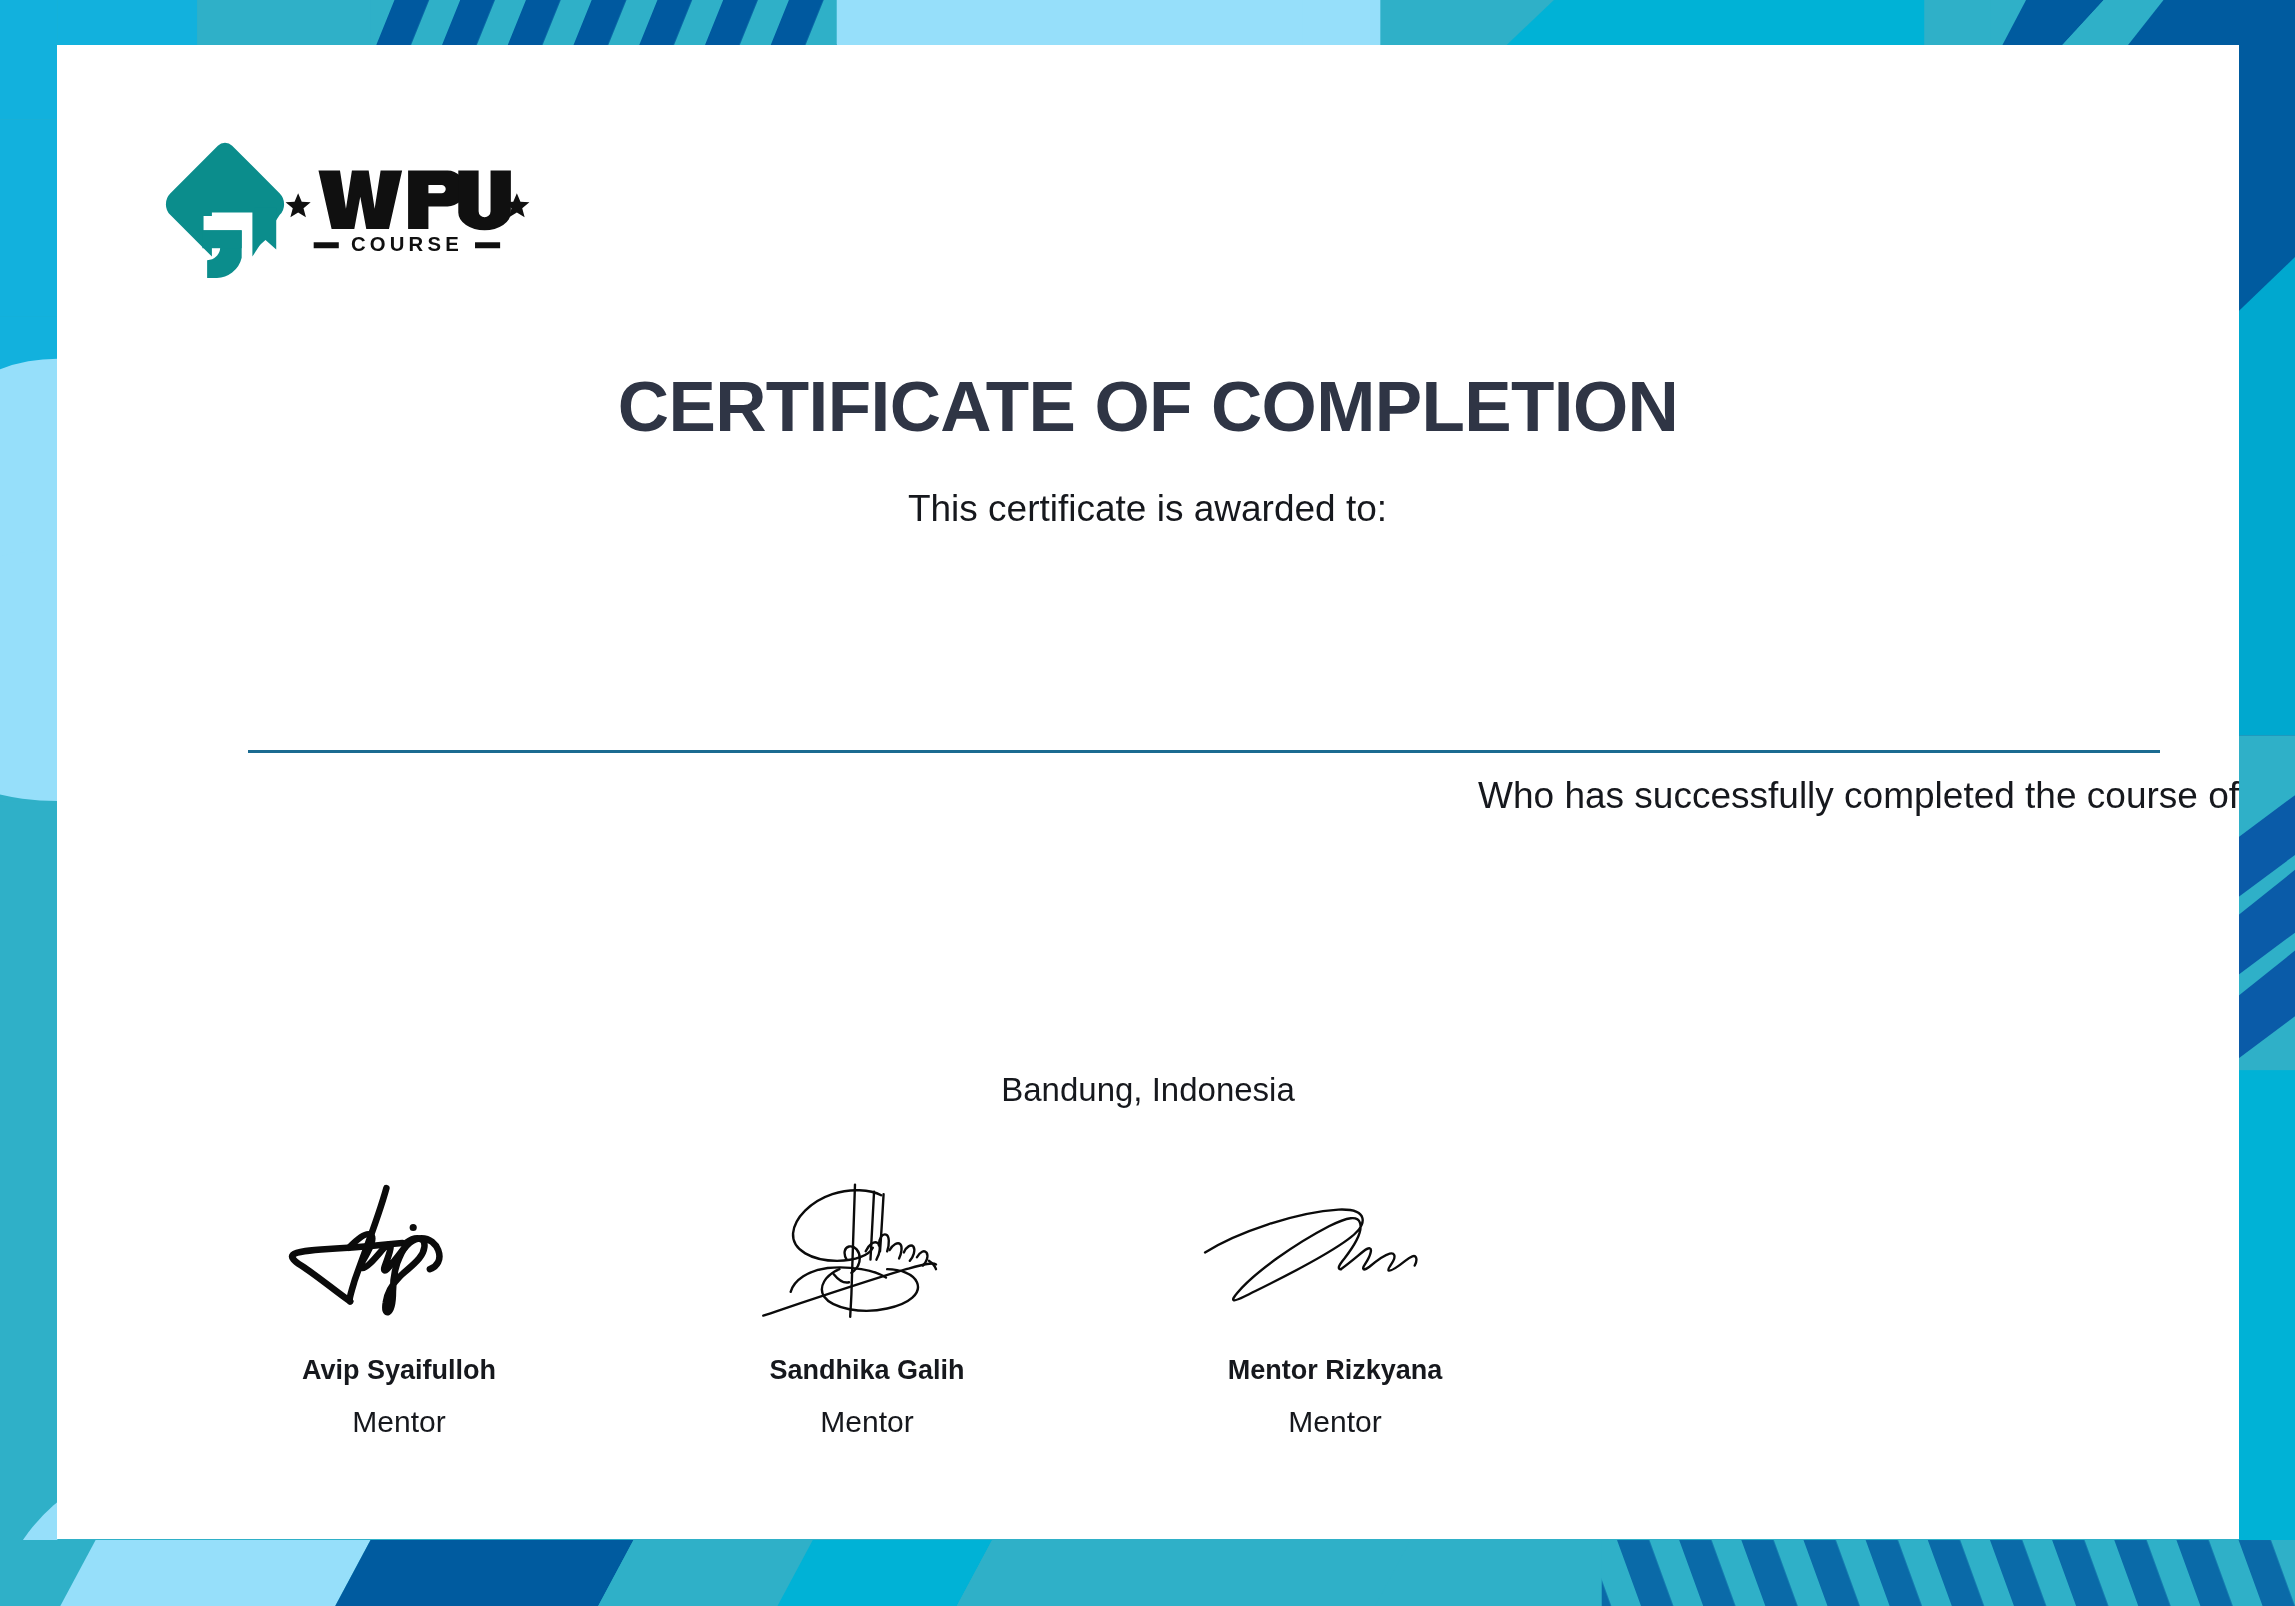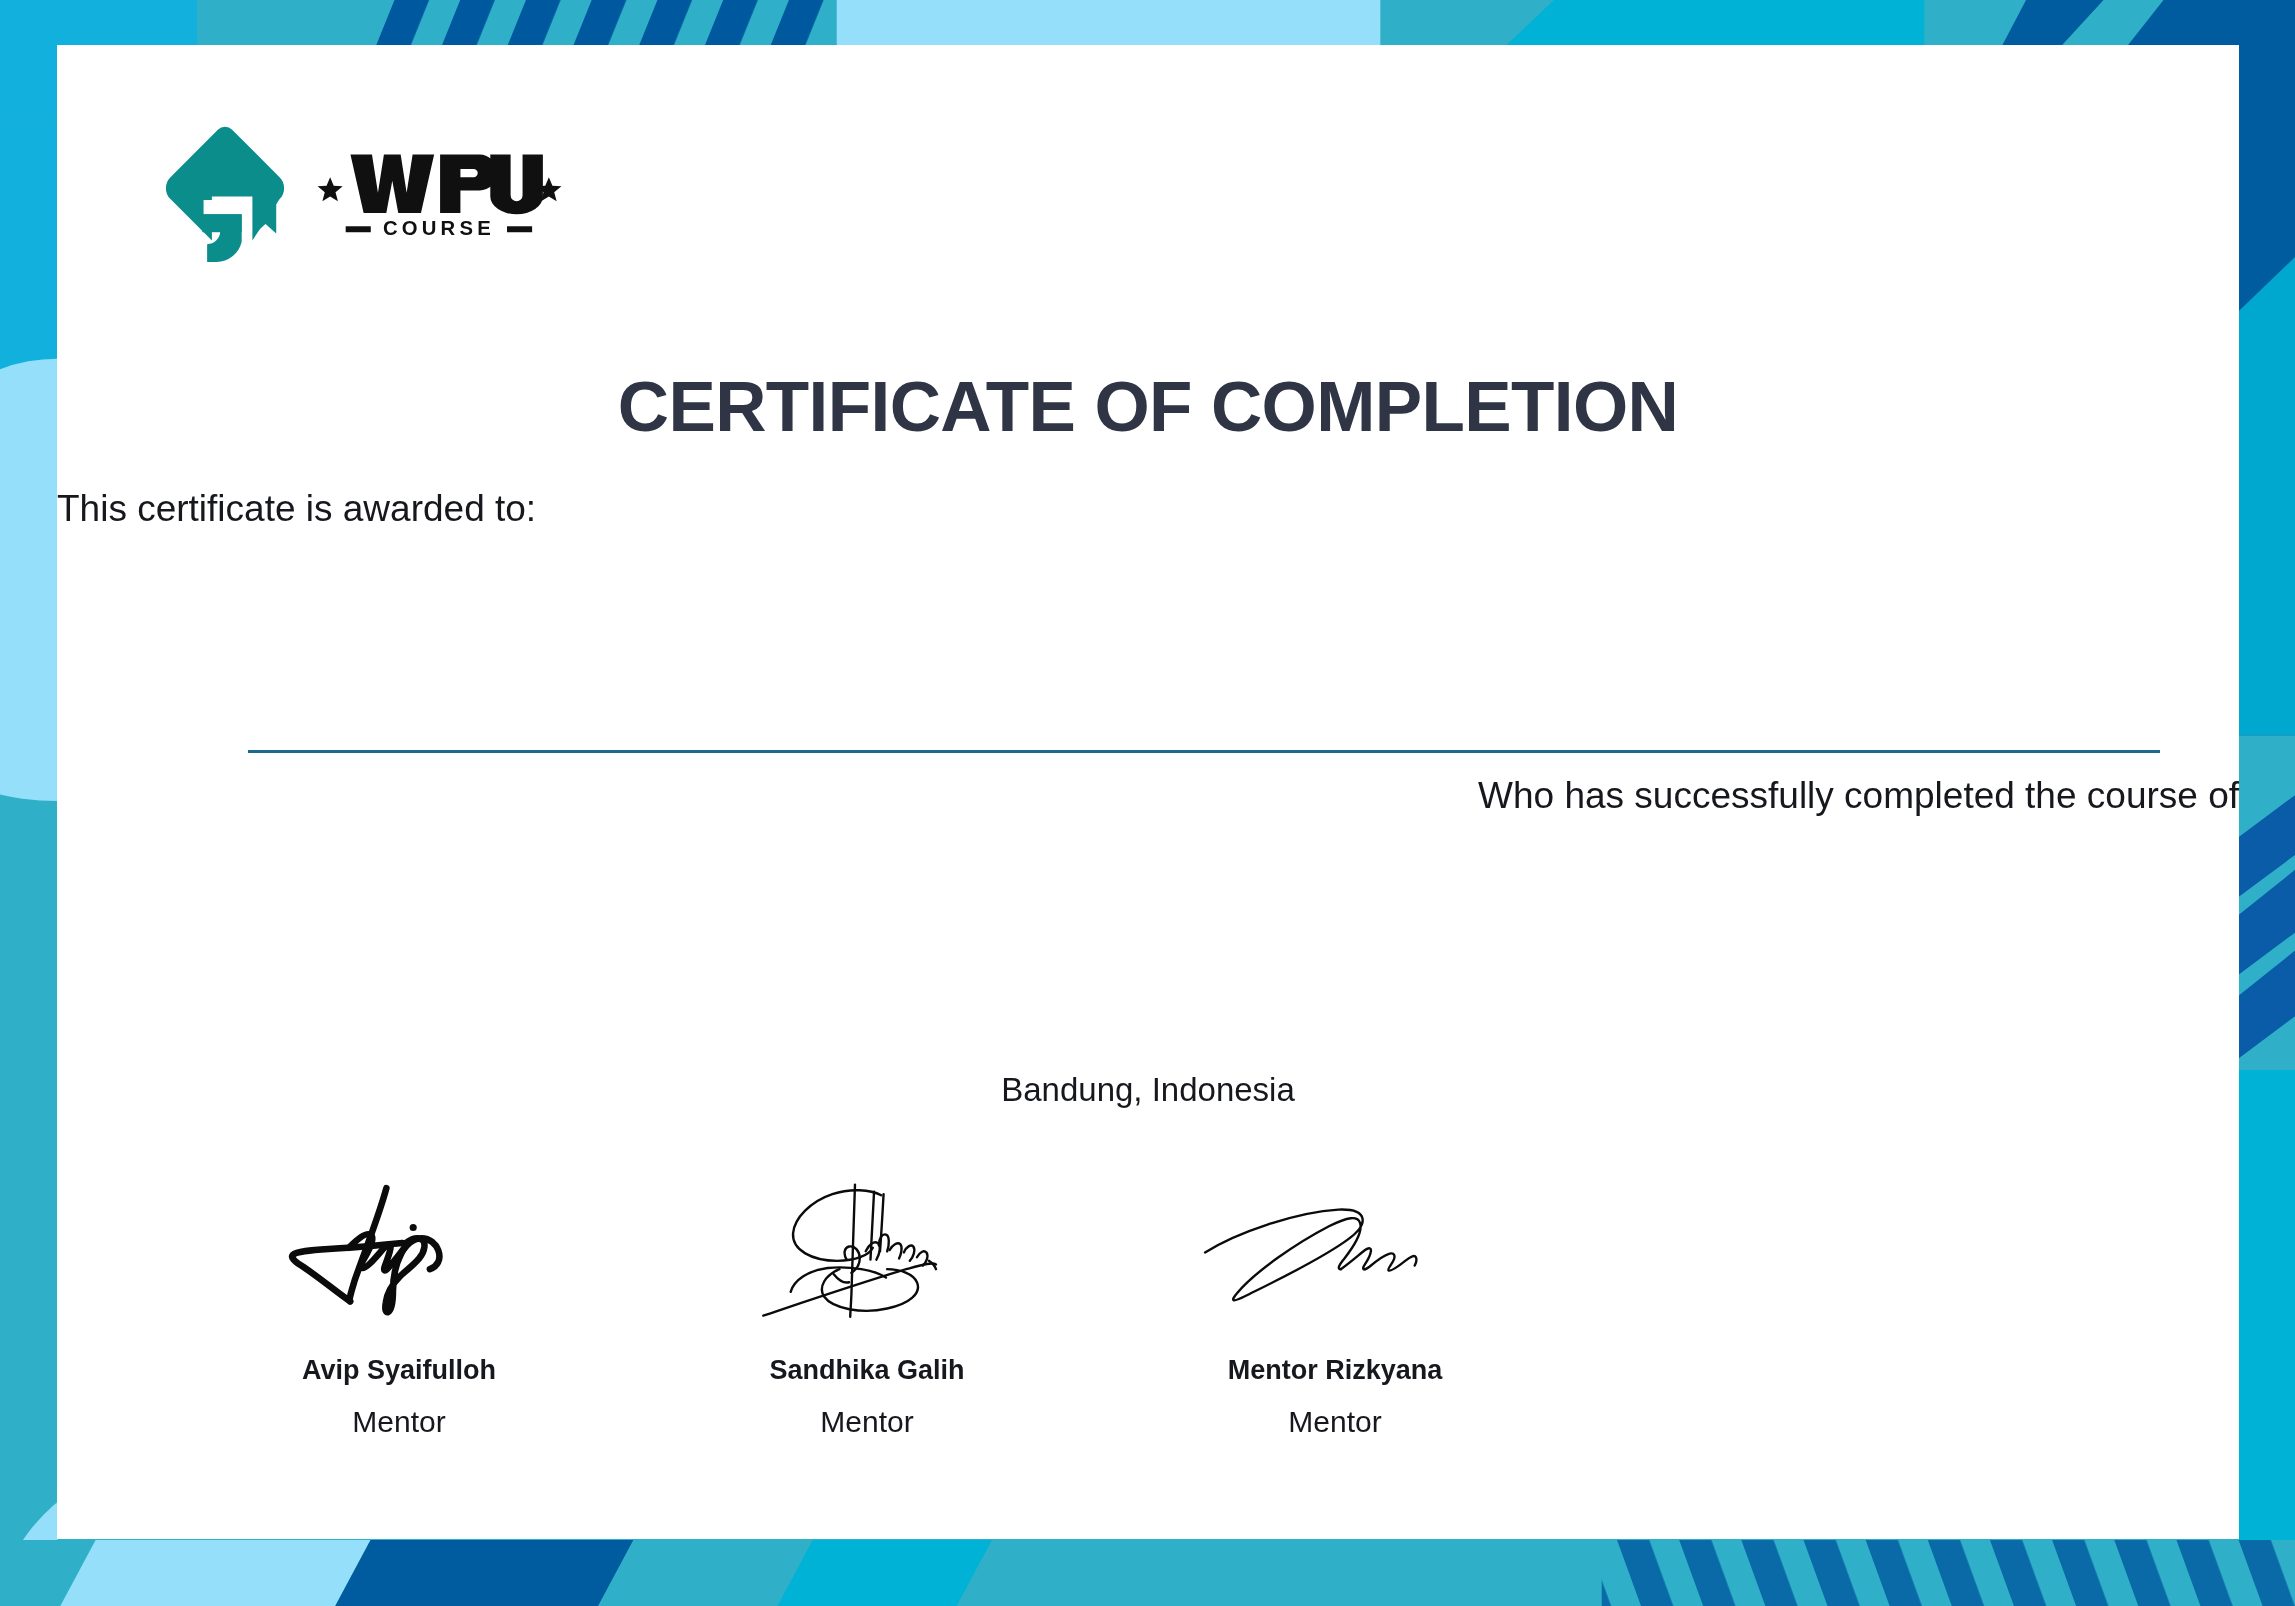--- a/index.html
+++ b/index.html
@@ -38,24 +38,24 @@
     width: 2182px;
     height: 1494px;
     background: #ffffff;
     z-index: 5;
   }
 
   
   #logo-block {
     position: absolute;
     left: 108px;
-    top: 80px;
+    top: 96px;
     display: flex;
     align-items: center;
-    gap: 32px;
+    gap: 0;
   }
   #logo-mark { width: 120px; height: 137px; display: block; }
   #logo-wordmark { display: block; }
 
   
   #page-title {
     position: absolute;
     left: 0; right: 0;
     top: 326px;
     text-align: center;
@@ -63,21 +63,21 @@
     font-weight: 700;
     letter-spacing: -0.6px;
     color: #2f3545;
     line-height: 1;
     white-space: nowrap;
   }
   #awarded-label {
     position: absolute;
     left: 0; right: 1px;
     top: 445px;
-    text-align: left;
+    text-align: center;
     font-size: 37px;
     font-weight: 400;
     color: #16181d;
     line-height: 1;
   }
 
   
   #recipient-name {
     position: absolute;
     left: 0; right: 0;

